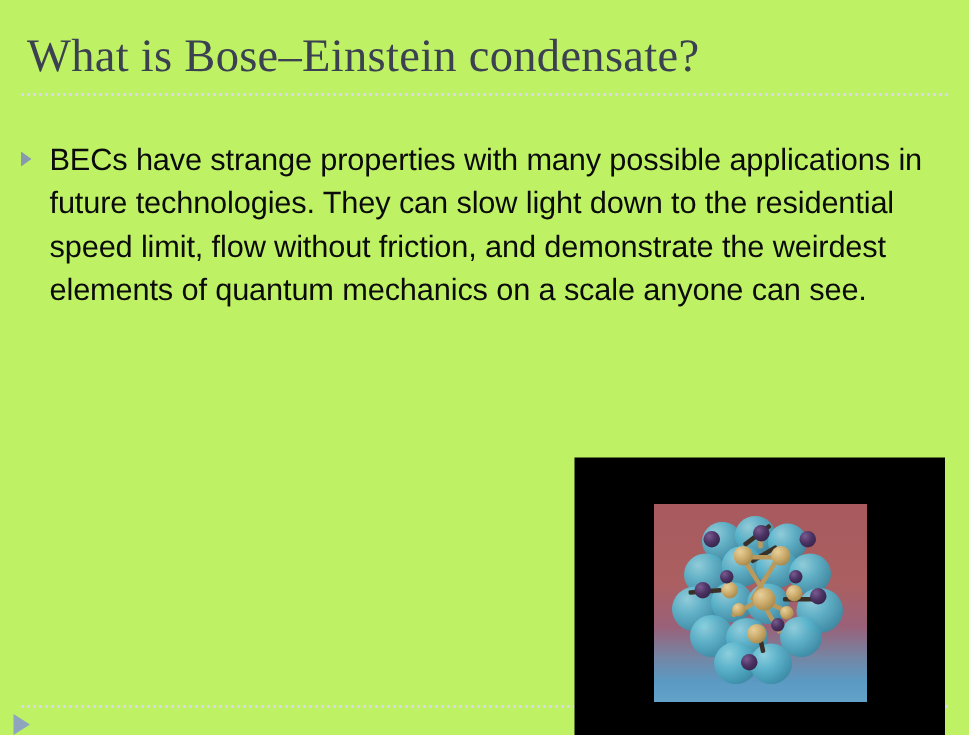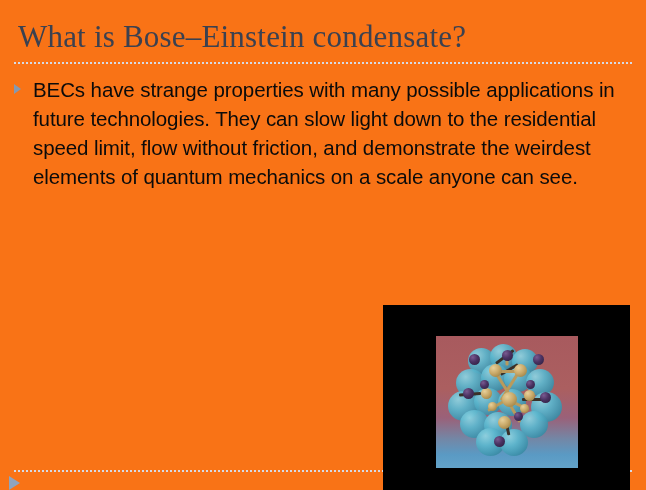--- a/index.html
+++ b/index.html
@@ -13,21 +13,21 @@
     overflow: hidden;
     font-family: "Liberation Sans", sans-serif;
     position: relative;
   }
 
   .slide {
     position: absolute;
     inset: 0;
     width: 646px;
     height: 490px;
-    background: #f97316;
+    background: #bef264;
     overflow: hidden;
   }
 
   
   .slide-title {
     position: absolute;
     left: 18px;
     top: 18px;
     width: 610px;
     font-family: "Liberation Serif", "DejaVu Serif", serif;
@@ -46,21 +46,21 @@
     height: 0;
     border-top: 2px dotted #d7dae4;
   }
   .rule-top    { top: 62px; }
   .rule-bottom { top: 470px; }
 
   
   .body {
     position: absolute;
     left: 12px;
-    top: 75px;
+    top: 92px;
     width: 622px;
   }
   .bullet-row {
     position: relative;
     padding-left: 21px;
     margin-bottom: 6px;
   }
   .bullet-mark {
     position: absolute;
     left: 2px;

